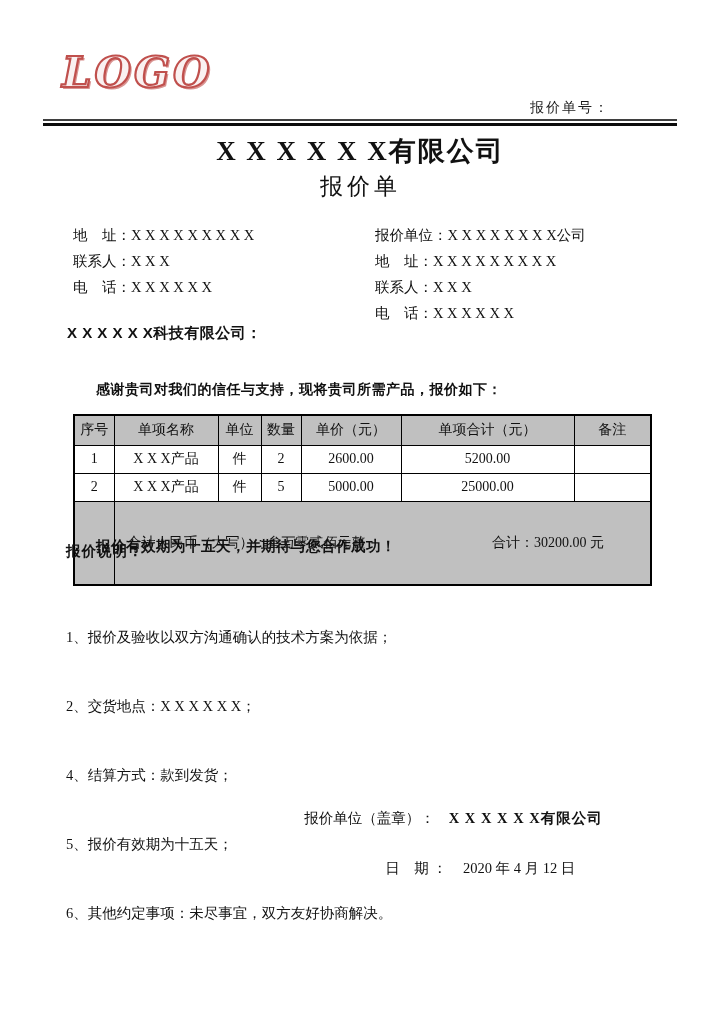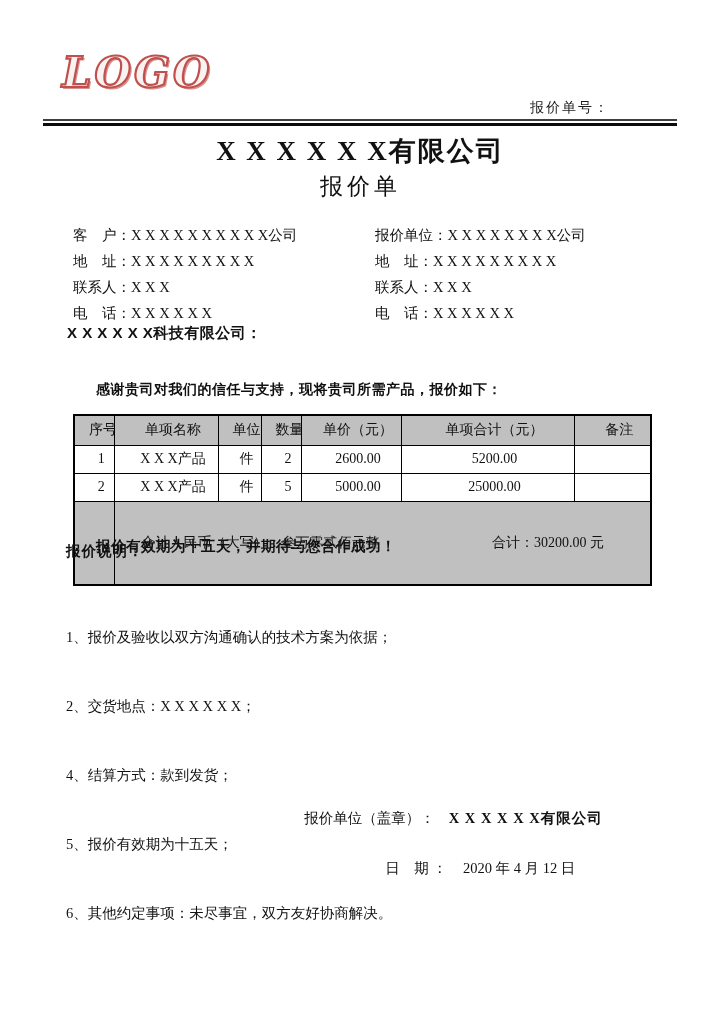--- a/index.html
+++ b/index.html
@@ -68,21 +68,21 @@
 
   
   table.quote{
     position:absolute;left:73px;top:414px;width:577px;
     border-collapse:collapse;table-layout:fixed;
     border:2px solid #000;
     font-size:14px;
   }
   table.quote th,table.quote td{
     border:1px solid #000;text-align:center;vertical-align:middle;
-    font-weight:normal;overflow:hidden;white-space:pre;padding-left:14px;
+    font-weight:normal;overflow:hidden;white-space:pre;
   }
   table.quote thead th{background:var(--hdr-gray);height:30px;}
   table.quote tbody td{height:28px;}
   table.quote tr.sum td{background:var(--hdr-gray);height:30px;}
   .sum-flex{display:flex;justify-content:space-between;align-items:center;}
   .sum-flex .words{padding-left:13px;}
   .sum-flex .total{padding-right:46px;}
 
   .closing{
     left:96px;top:537px;
@@ -105,21 +105,20 @@
 <body>
 
 <div class="abs logo">LOGO</div>
 <div class="abs quote-no">报价单号：</div>
 <div class="abs rule"></div>
 <div class="abs title">X X X X X X有限公司</div>
 <div class="abs subtitle">报价单</div>
 
 <div class="abs info">
   <div class="col">
-    <div class="row">客　户：X X X X X X X X X X公司</div>
     <div class="row">地　址：X X X X X X X X X</div>
     <div class="row">联系人：X X X</div>
     <div class="row">电　话：X X X X X X</div>
   </div>
   <div class="col">
     <div class="row">报价单位：X X X X X X X X公司</div>
     <div class="row">地　址：X X X X X X X X X</div>
     <div class="row">联系人：X X X</div>
     <div class="row">电　话：X X X X X X</div>
   </div>

